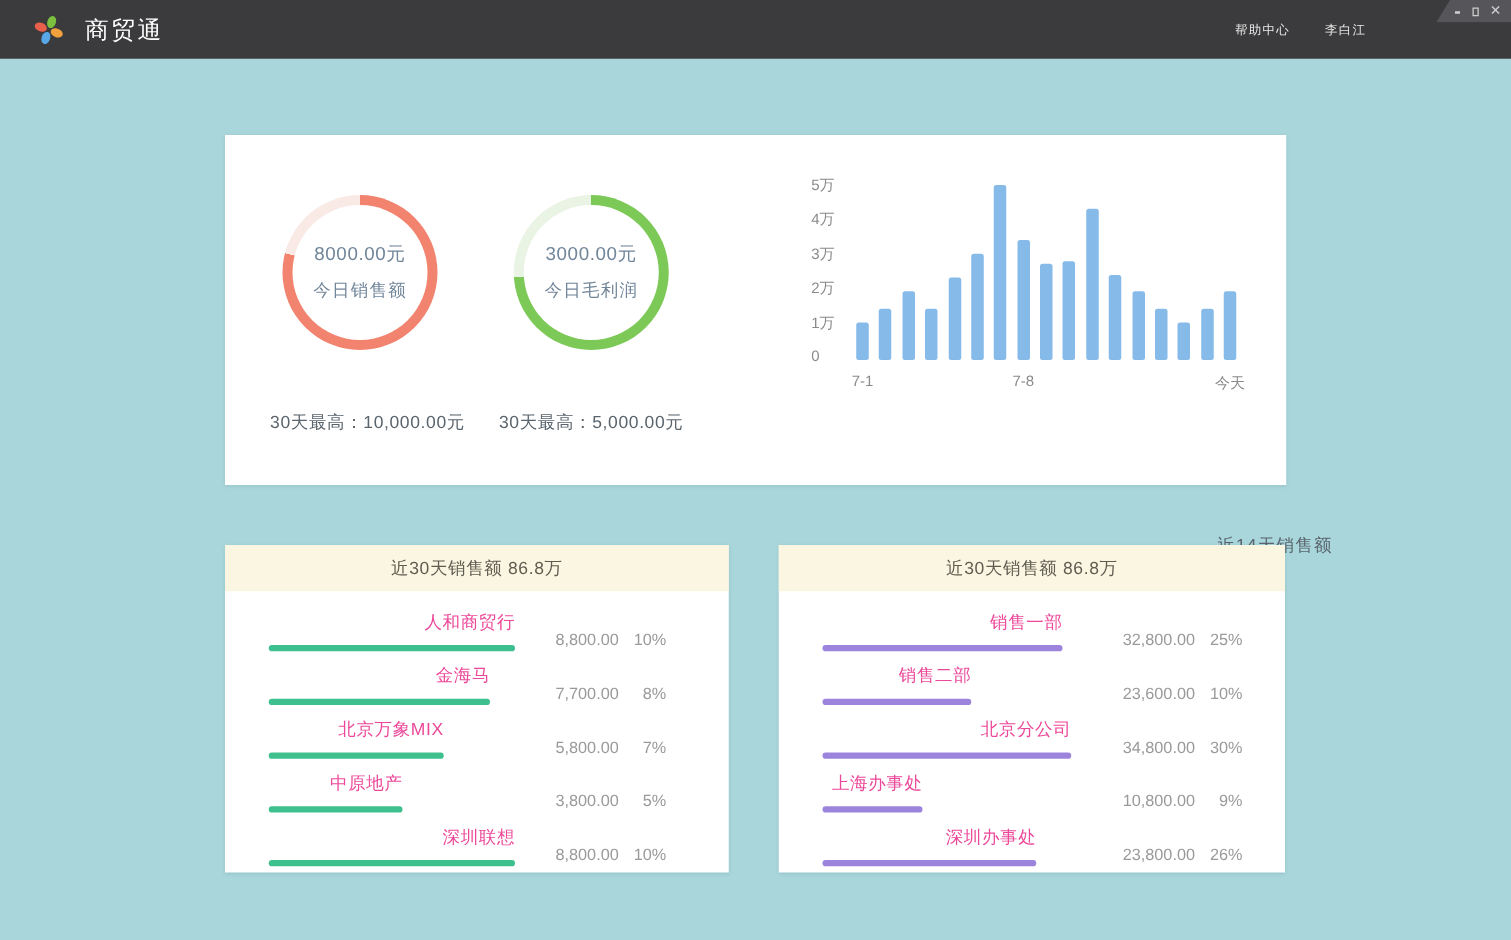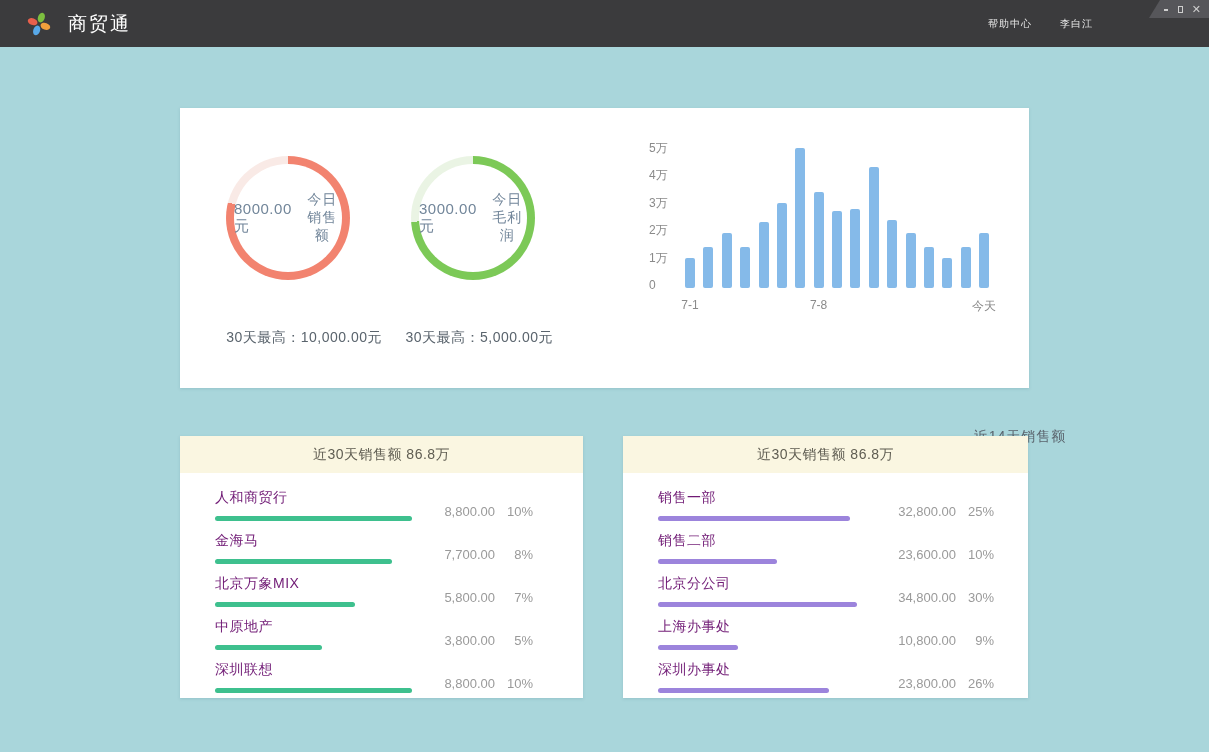--- a/index.html
+++ b/index.html
@@ -35,26 +35,26 @@
   
   .card { position:absolute; background:#FFFFFF; box-shadow:0 1px 3px rgba(60,110,120,.18); }
   .card-main  { left:180px; top:108px; width:849px; height:280px; }
   .card-left  { left:180px; top:436px; width:403px; height:262px; }
   .card-right { left:623px; top:436px; width:405px; height:262px; }
 
   
   .donut { position:absolute; width:124px; height:124px; border-radius:50%;
            display:flex; align-items:center; justify-content:center; }
   .donut-hole { width:108px; height:108px; border-radius:50%; background:#FFFFFF;
-                display:flex; flex-direction:row; align-items:center; justify-content:center; gap:11px; }
+                display:flex; flex-direction:column; align-items:center; justify-content:center; gap:11px; }
   .donut-value { font-size:15px; color:#72869A; letter-spacing:.5px; }
   .donut-label { font-size:14px; color:#72869A; letter-spacing:1px;text-align:center; }
   .donut-red   { left:46px;  top:48px; }
   .donut-green { left:231px; top:48px; }
-  .donut-foot { position:absolute; top:221px; font-size:14px; color:#5A646D; letter-spacing:.5px; text-align:right; }
+  .donut-foot { position:absolute; top:221px; font-size:14px; color:#5A646D; letter-spacing:.5px; text-align:center; }
   .foot-1 { left:26px;  width:176px; }
   .foot-2 { left:213px; width:160px; }
 
   
   .barchart { position:absolute; left:465px; top:30px; width:370px; height:175px; }
   .ytick { position:absolute; left:4px; font-size:12px; color:#8A8A8A; line-height:16px; }
   .plot { position:absolute; left:40px; top:10px; width:304px; height:140px;
           display:flex; align-items:flex-end; justify-content:space-between; }
   .vbar { width:10px; border-radius:2px; }
   .xtick { position:absolute; top:160px; transform:translateX(-50%);
@@ -63,21 +63,21 @@
                    text-align:center; font-size:14px; color:#5A646D; letter-spacing:1px; }
 
   
   .panel-header { height:37px; background:#FAF6E1; display:flex; align-items:center; justify-content:center;
                   font-size:14px; color:#5F5D52; letter-spacing:.5px; }
   .panel-body { padding:16px 0 0 0; }
   .rank-row { display:flex; justify-content:space-between; align-items:flex-end;
               margin:0 0 11px 0; padding-left:35px; }
   .card-left  .rank-row { padding-right:50px; }
   .card-right .rank-row { padding-right:34px; }
-  .rank-name { font-size:14px; color:#701a75; letter-spacing:.5px; margin-bottom:9px; }
+  .rank-name { font-size:14px; color:#ec4899; letter-spacing:.5px; margin-bottom:9px;text-align:right; }
   .rank-bar  { height:5px; border-radius:3px; }
   .rank-figures { display:flex; margin-bottom:2px; }
   .rank-amount { font-size:13px; color:#9A9A9A; min-width:78px; text-align:right; }
   .rank-pct    { font-size:13px; color:#9A9A9A; min-width:38px; text-align:right; }
 </style>
 </head>
 <body>
 
 <div class="titlebar">
   <svg class="logo" viewBox="0 0 26 26">

